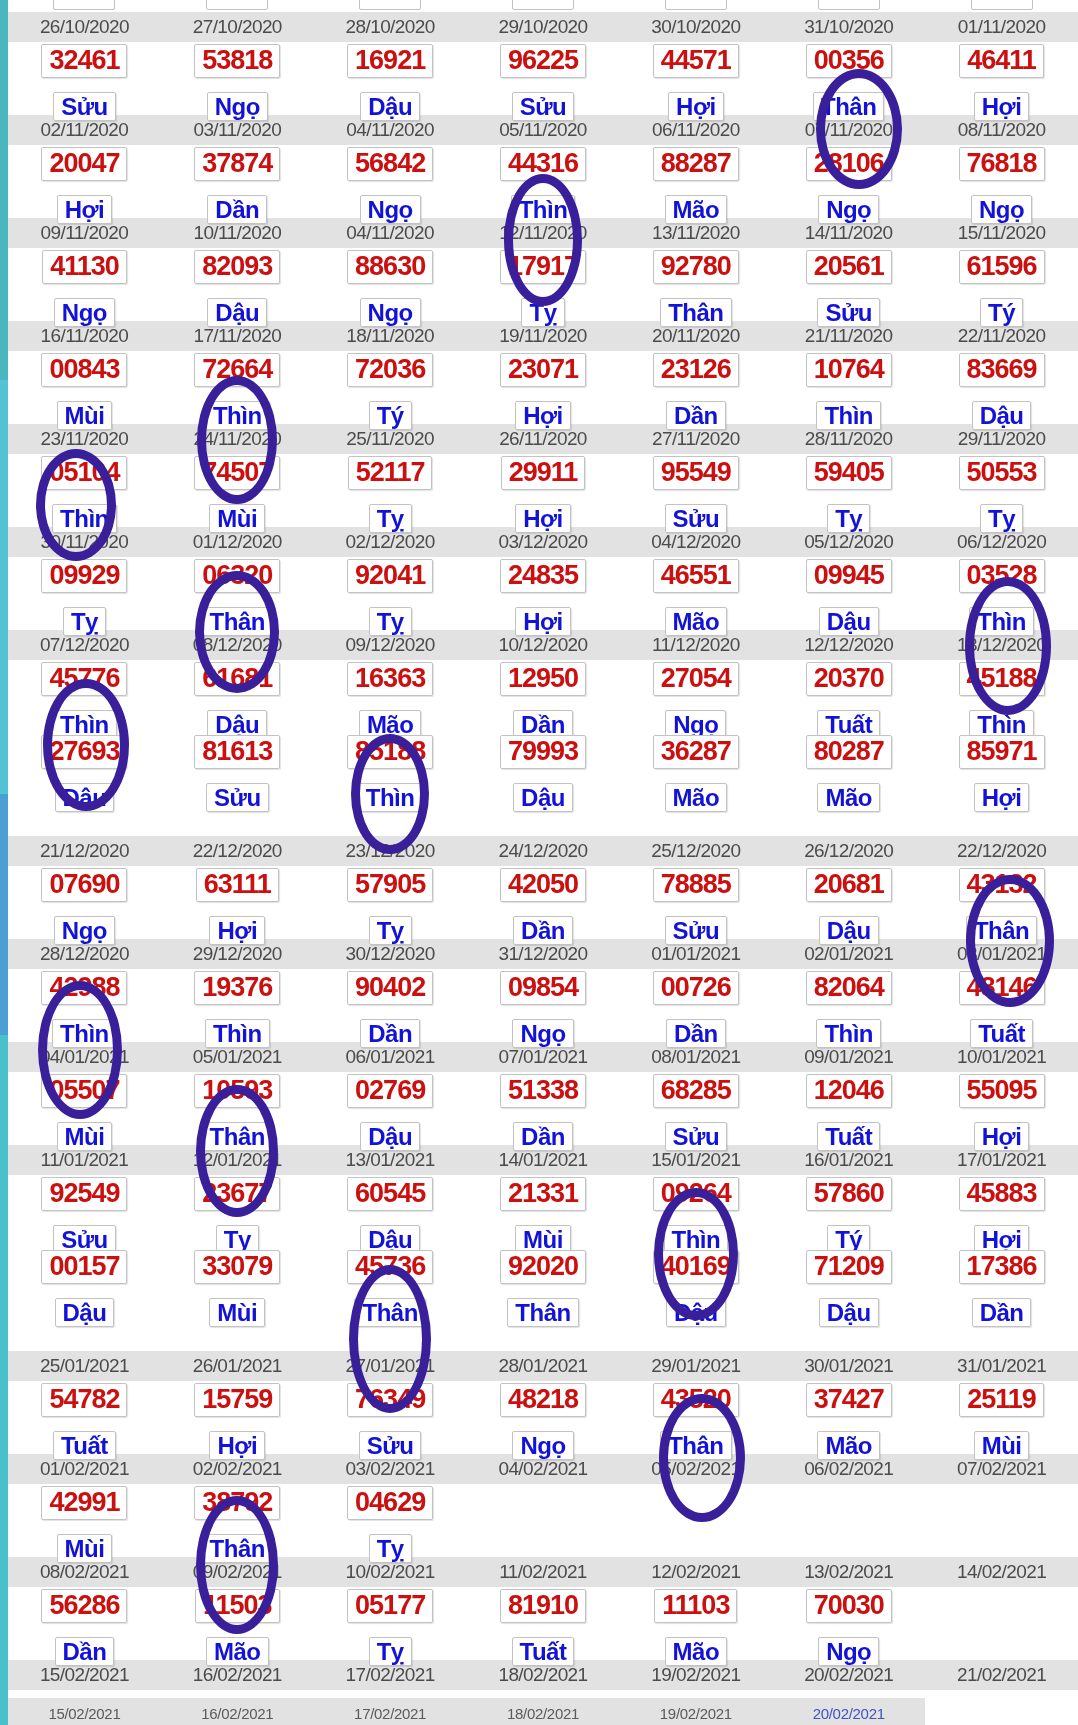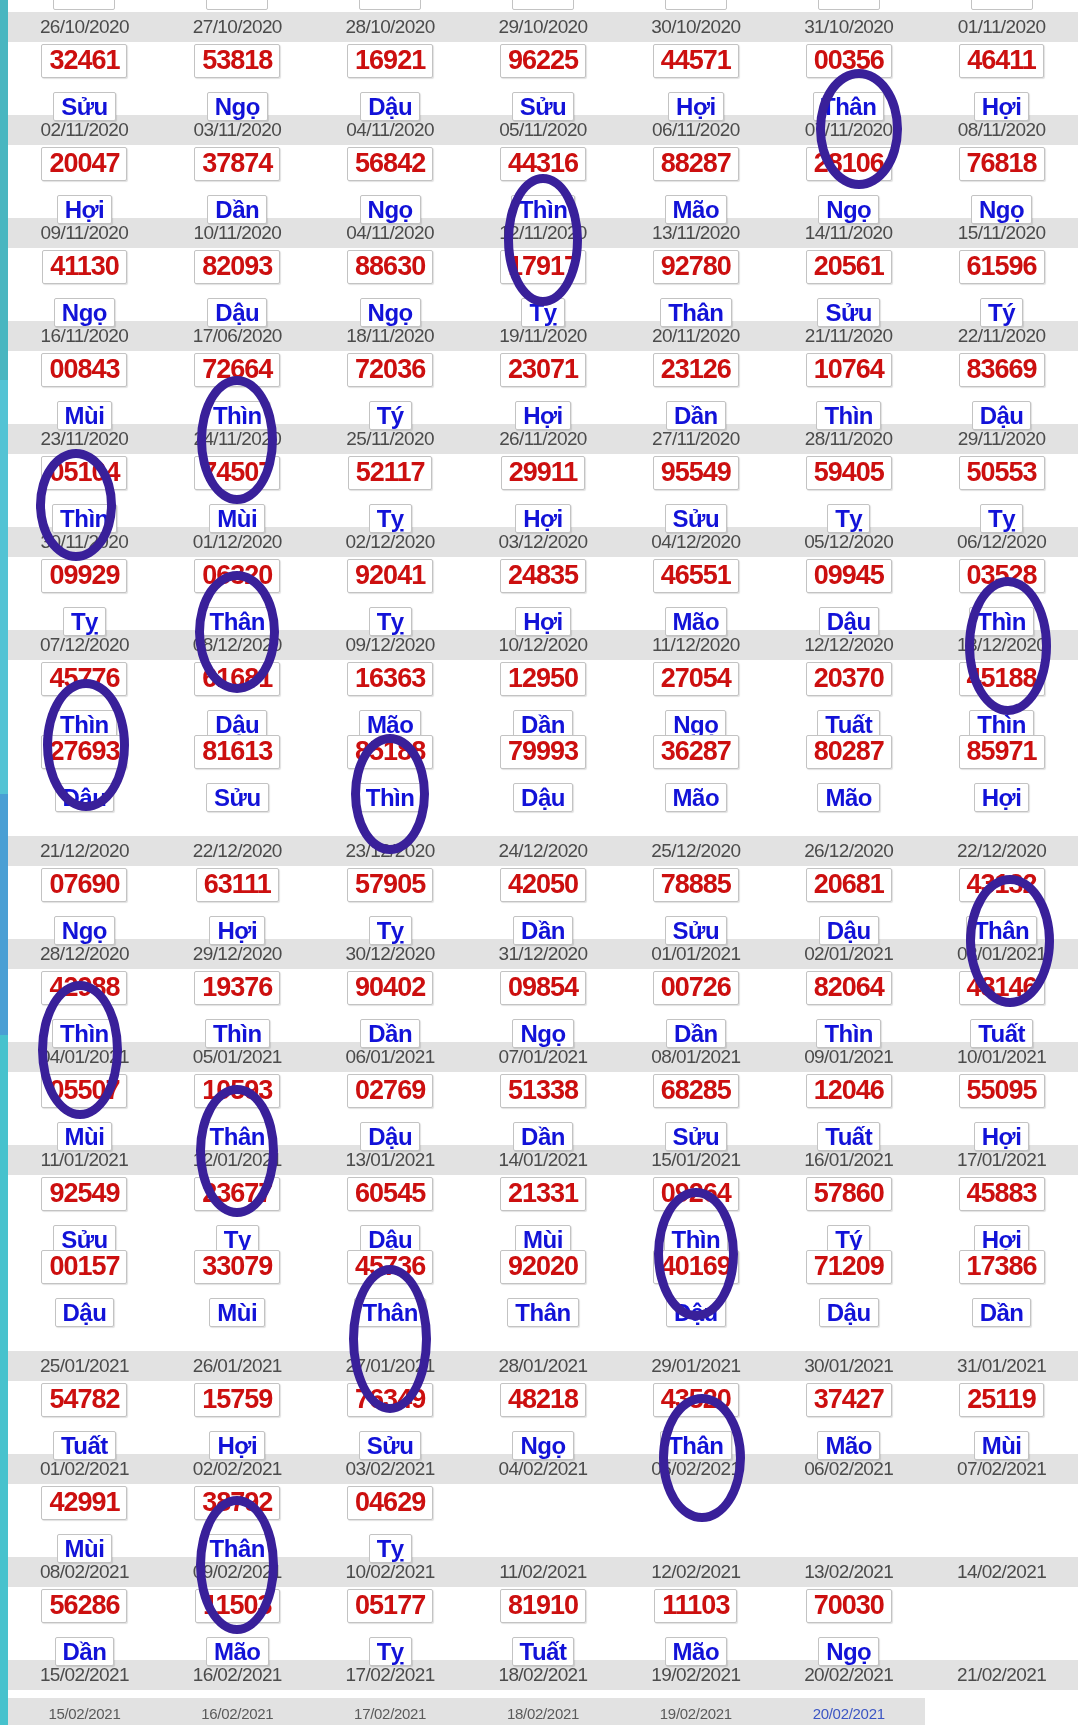--- a/index.html
+++ b/index.html
@@ -271,21 +271,21 @@
             <div class="val-box zod-box">Sửu</div>
           </div>
           <div class="cell">
             <div class="val-box zod-box">Tý</div>
           </div>
         </div>
       </div>
       <div class="band">
         <div class="date-strip">
           <div class="date-cell">16/11/2020</div>
-          <div class="date-cell">17/06/2020</div>
+          <div class="date-cell">17/11/2020</div>
           <div class="date-cell">18/11/2020</div>
           <div class="date-cell">19/11/2020</div>
           <div class="date-cell">20/11/2020</div>
           <div class="date-cell">21/11/2020</div>
           <div class="date-cell">22/11/2020</div>
         </div>
         <div class="num-row">
           <div class="cell">
             <div class="val-box num-box">00843</div>
           </div>

